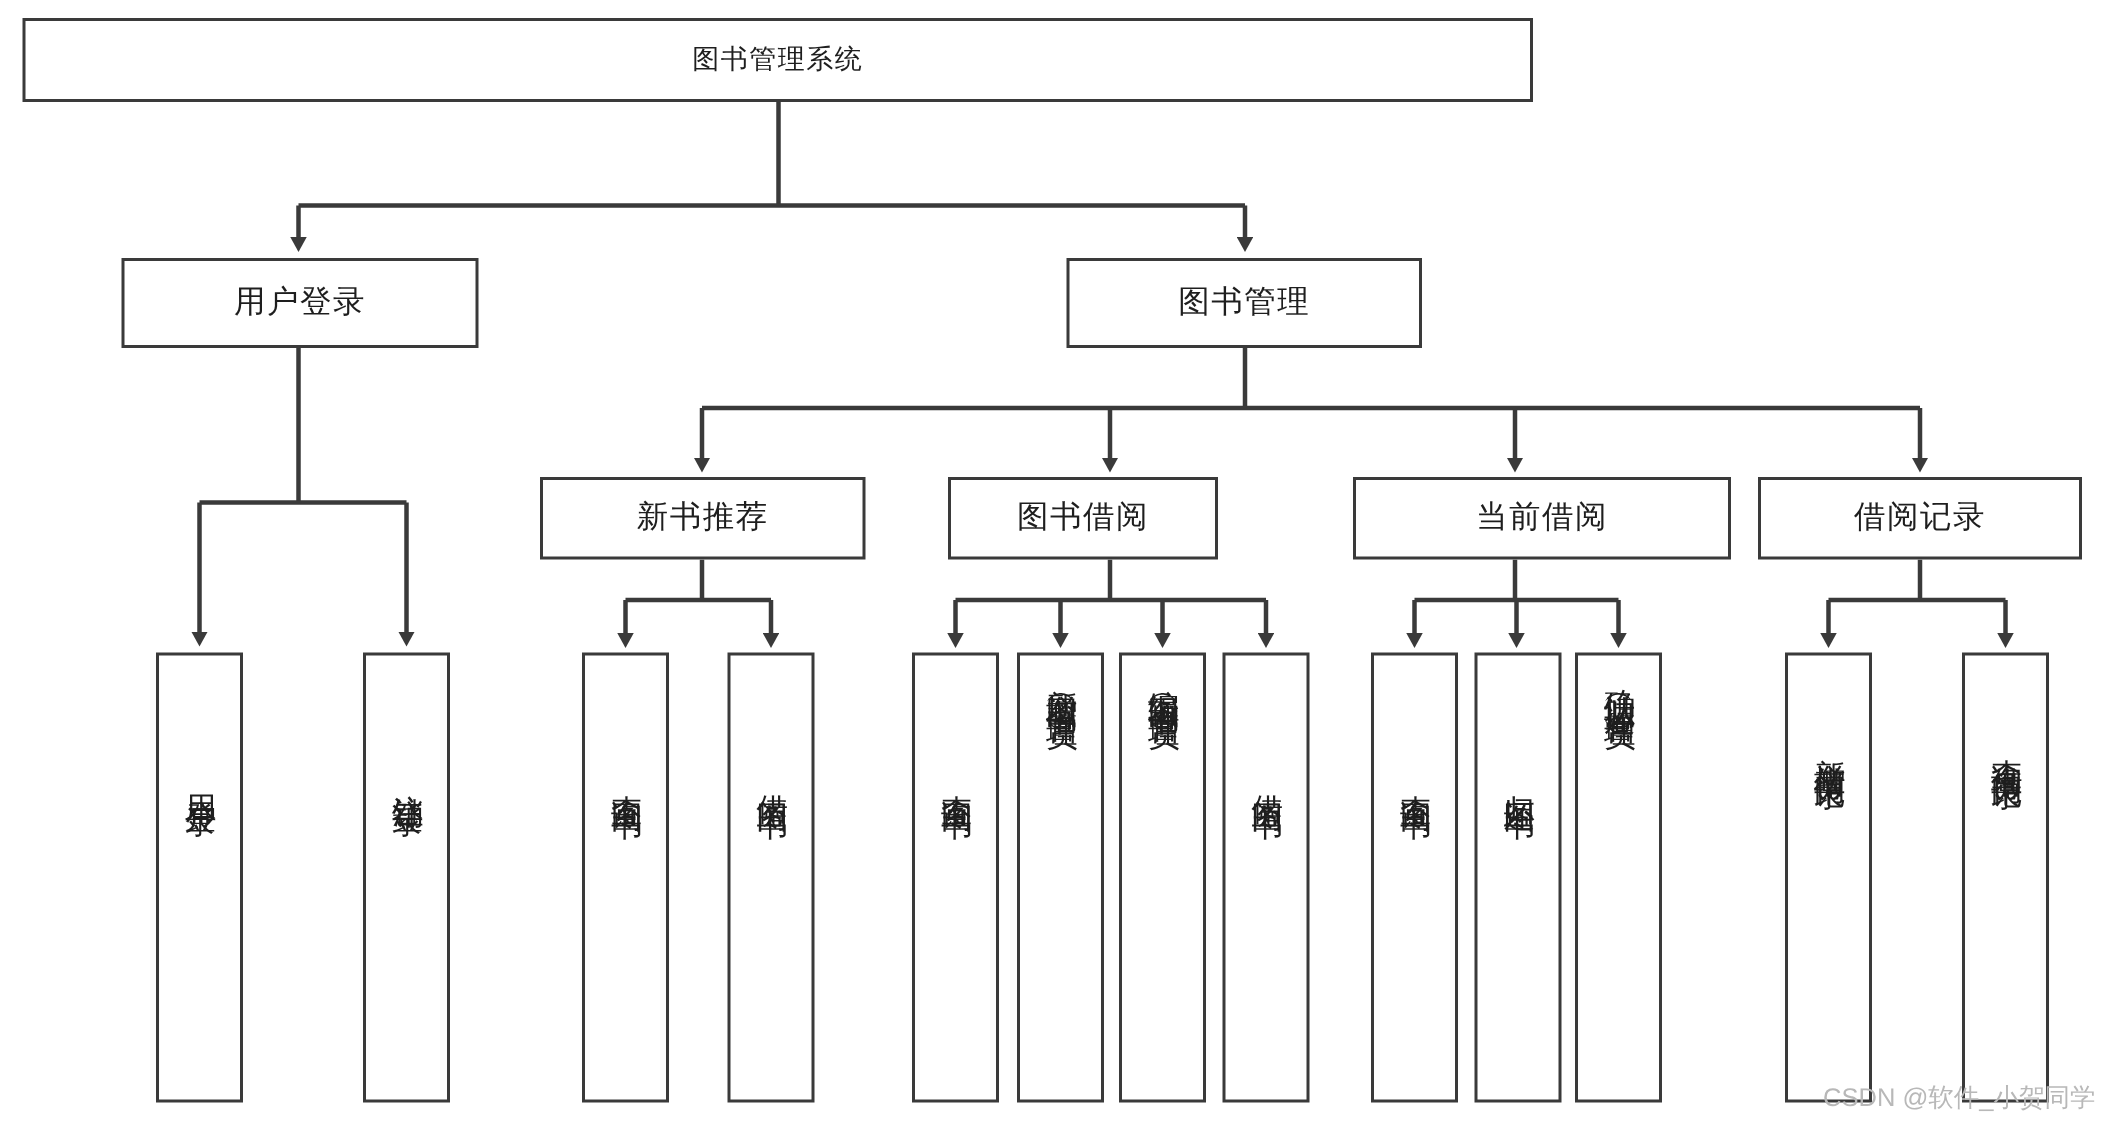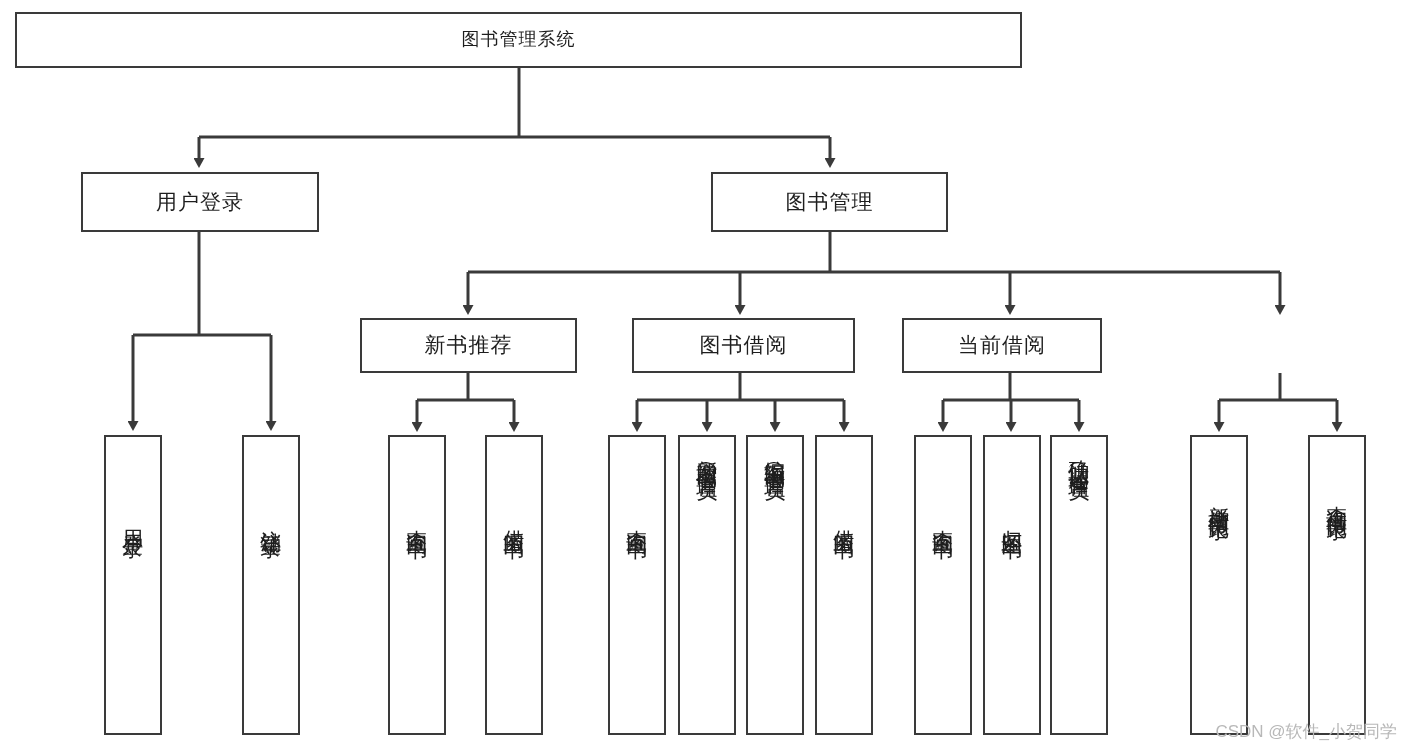--- a/index.html
+++ b/index.html
@@ -130,25 +130,28 @@
   <div class="node" style="left:81px;top:172px;width:238px;height:60px;">
     <span class="label">用户登录</span>
   </div>
   <div class="node" style="left:360px;top:318px;width:217px;height:55px;">
     <span class="label">新书推荐</span>
   </div>
 
   <div class="node" style="left:711px;top:172px;width:237px;height:60px;">
     <span class="label">图书管理</span>
   </div>
-  <div class="node" style="left:632px;top:318px;width:223px;height:55px;">
+  <div class="node" style="left:632px;top:318px;width:180px;height:55px;">
     <span class="label">图书借阅</span>
   </div>
-  <div class="node" style="left:902px;top:318px;width:200px;height:55px;">
+  <div class="node" style="left:902px;top:318px;width:252px;height:55px;">
     <span class="label">当前借阅</span>
+  </div>
+  <div class="node" style="left:1172px;top:318px;width:216px;height:55px;">
+    <span class="label">借阅记录</span>
   </div>
 
   <div class="node vertical mid" style="left:104px;top:435px;width:58px;height:300px;">
     <span class="label">用户登录</span>
   </div>
   <div class="node vertical mid" style="left:242px;top:435px;width:58px;height:300px;">
     <span class="label">注销登录</span>
   </div>
 
   <div class="node vertical mid" style="left:388px;top:435px;width:58px;height:300px;">

